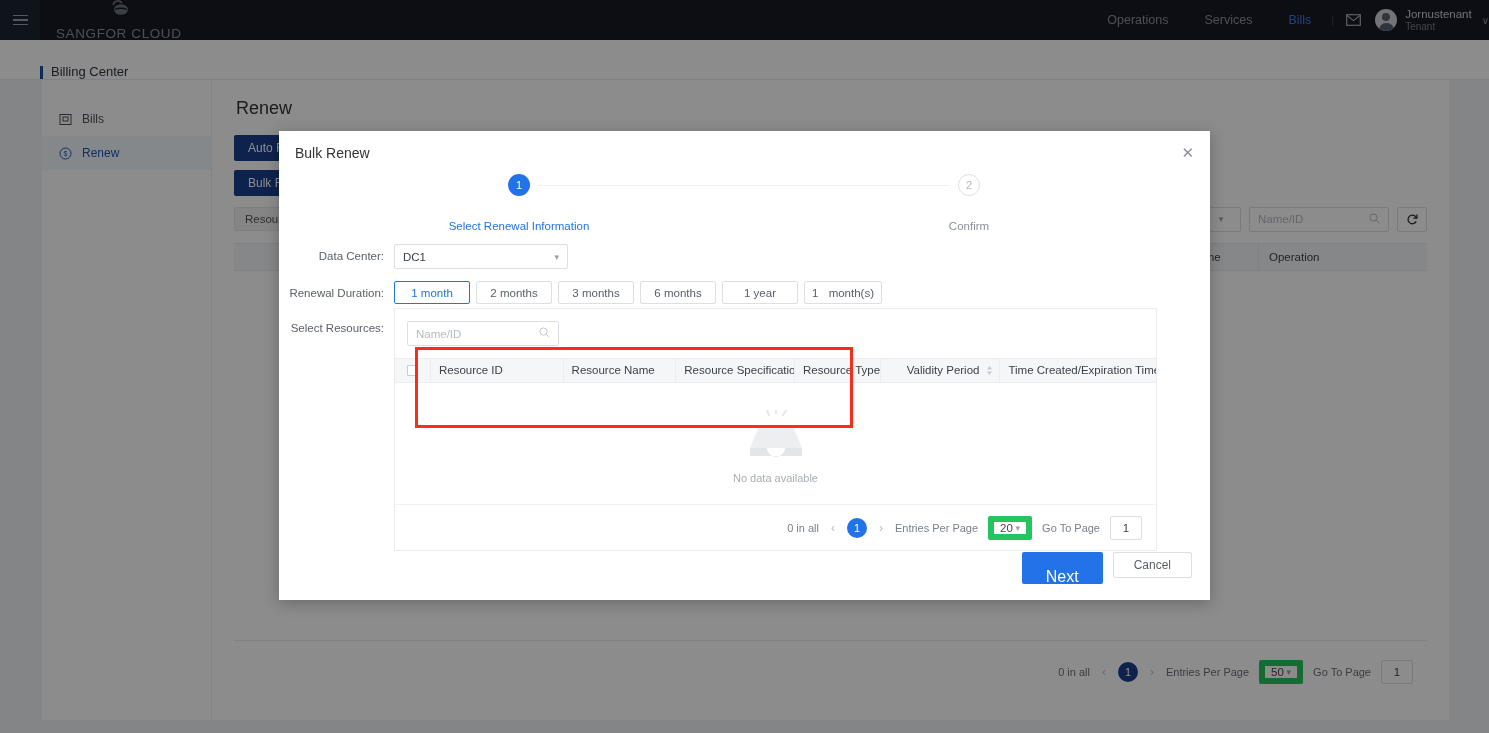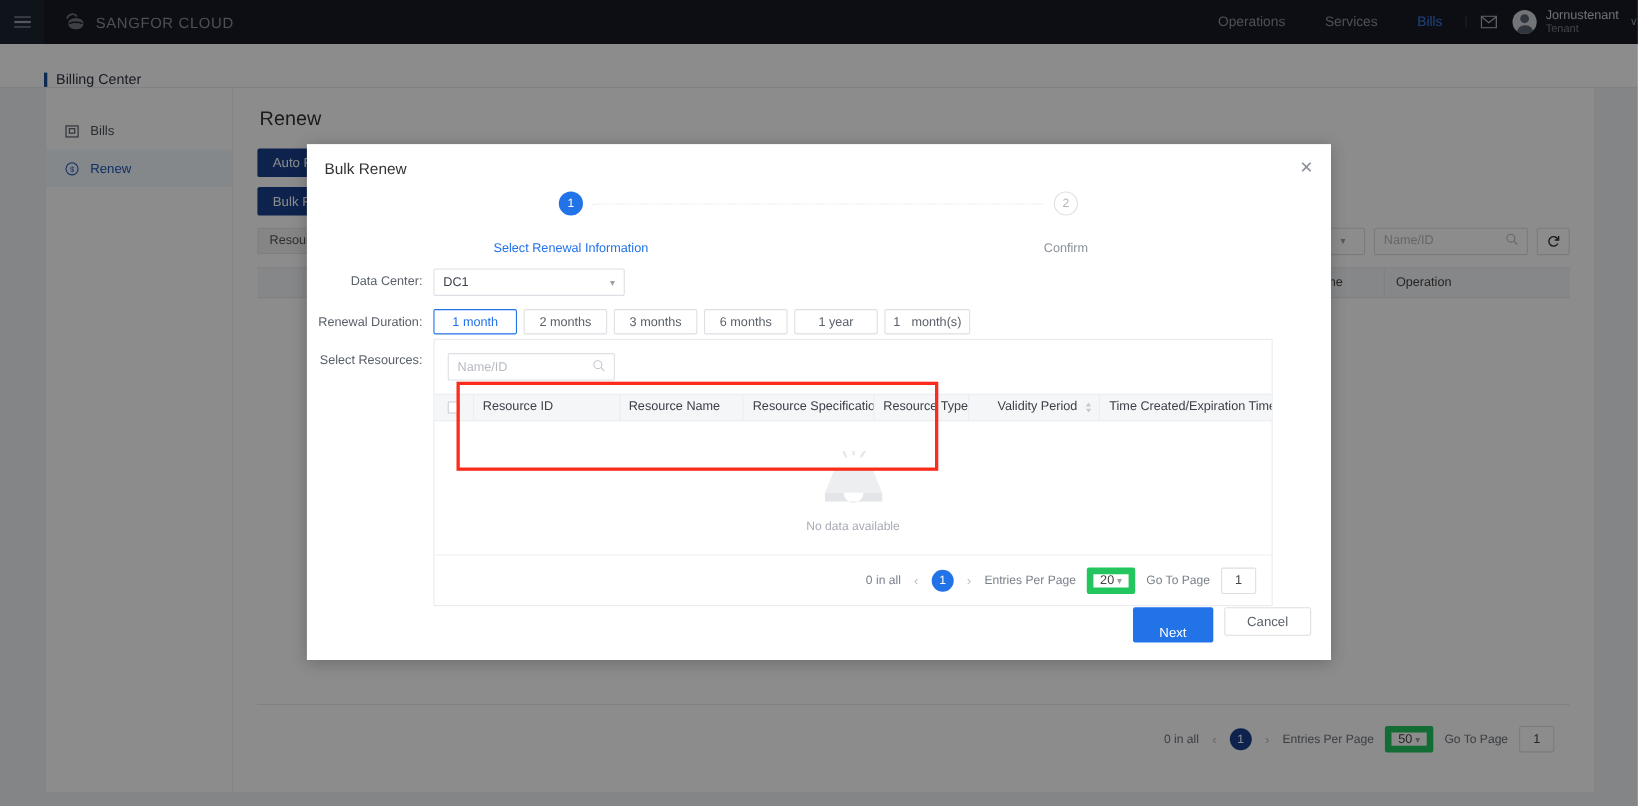--- a/index.html
+++ b/index.html
@@ -14,21 +14,21 @@
   .topnav{
     position:absolute; left:0; top:0; width:1489px; height:40px;
     background:#161b26; display:flex; align-items:center; z-index:5;
   }
   .hamburger{
     width:40px; height:40px; display:flex; align-items:center; justify-content:center;
     background:#1d2330; cursor:pointer;
   }
   .hamburger .bars{ width:15px; }
   .hamburger .bars i{ display:block; height:1.5px; background:#9aa3b0; margin:3px 0; }
-  .brand{ display:flex; align-items:center; margin-left:16px; gap:9px; }
+  .brand{ display:flex; align-items:center; margin-left:16px; gap:9px;flex-direction:column; }
   .brand-logo{ width:22px; height:18px; position:relative; }
   .brand-text{ color:#8b919c; font-size:13.5px; letter-spacing:.6px; }
   .nav-right{ margin-left:auto; display:flex; align-items:center; height:40px; }
   .nav-link{ color:#8b919c; font-size:12.5px; padding:0 18px; cursor:pointer; }
   .nav-link.active{ color:#3d7be0; }
   .nav-sep{ color:#3a414f; font-size:11px; padding:0 2px; }
   .mail-icon{ padding:0 14px 0 10px; cursor:pointer; display:flex; align-items:center;}
   .user-box{ display:flex; align-items:center; gap:8px; cursor:pointer;}
   .avatar{
     width:22px;height:22px;border-radius:50%;background:#cfd3d9;position:relative;overflow:hidden;
@@ -177,21 +177,21 @@
     justify-content:flex-end; padding-right:14px; gap:10px; border-top:1px solid #f0f1f4;
   }
   .res-pg-num{
     width:20px;height:20px;border-radius:50%;background:#2272e8;color:#fff;
     display:flex;align-items:center;justify-content:center;font-size:11px;
   }
 
   .modal-foot{ position:absolute; right:18px; bottom:16px; display:flex; gap:10px;}
   .btn-next{
     background:#2272e8;color:#fff;border:none;height:26px;padding:16px 24px;border-radius:2px;
-    font-size:12px;cursor:pointer;
+    font-size:16px;cursor:pointer;
   }
   .btn-cancel{
     background:#fff;color:#5a6069;border:1px solid #dcdfe4;height:26px;padding:0 20px;border-radius:2px;
     font-size:12px;cursor:pointer;
   }
 
   
   .annot{
     position:absolute; left:415px; top:347px; width:438px; height:81px;
     border:3px solid #fb2c1b; z-index:40; pointer-events:none;

